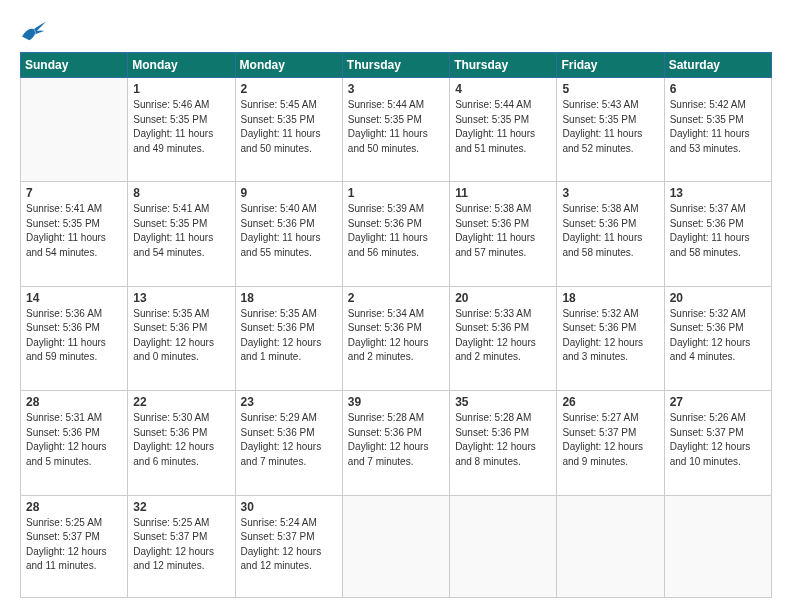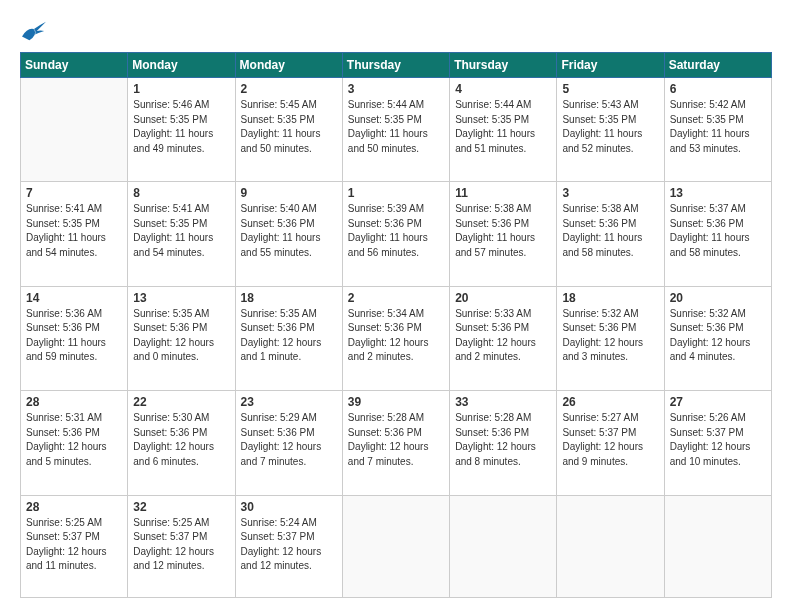--- a/index.html
+++ b/index.html
@@ -221,21 +221,21 @@
           </td>
           <td>
             <span class="day-number">23</span>
             <div class="day-info">Sunrise: 5:29 AM<br>Sunset: 5:36 PM<br>Daylight: 12 hours<br>and 7 minutes.</div>
           </td>
           <td>
             <span class="day-number">39</span>
             <div class="day-info">Sunrise: 5:28 AM<br>Sunset: 5:36 PM<br>Daylight: 12 hours<br>and 7 minutes.</div>
           </td>
           <td>
-            <span class="day-number">33</span>
+            <span class="day-number">35</span>
             <div class="day-info">Sunrise: 5:28 AM<br>Sunset: 5:36 PM<br>Daylight: 12 hours<br>and 8 minutes.</div>
           </td>
           <td>
             <span class="day-number">26</span>
             <div class="day-info">Sunrise: 5:27 AM<br>Sunset: 5:37 PM<br>Daylight: 12 hours<br>and 9 minutes.</div>
           </td>
           <td>
             <span class="day-number">27</span>
             <div class="day-info">Sunrise: 5:26 AM<br>Sunset: 5:37 PM<br>Daylight: 12 hours<br>and 10 minutes.</div>
           </td>

